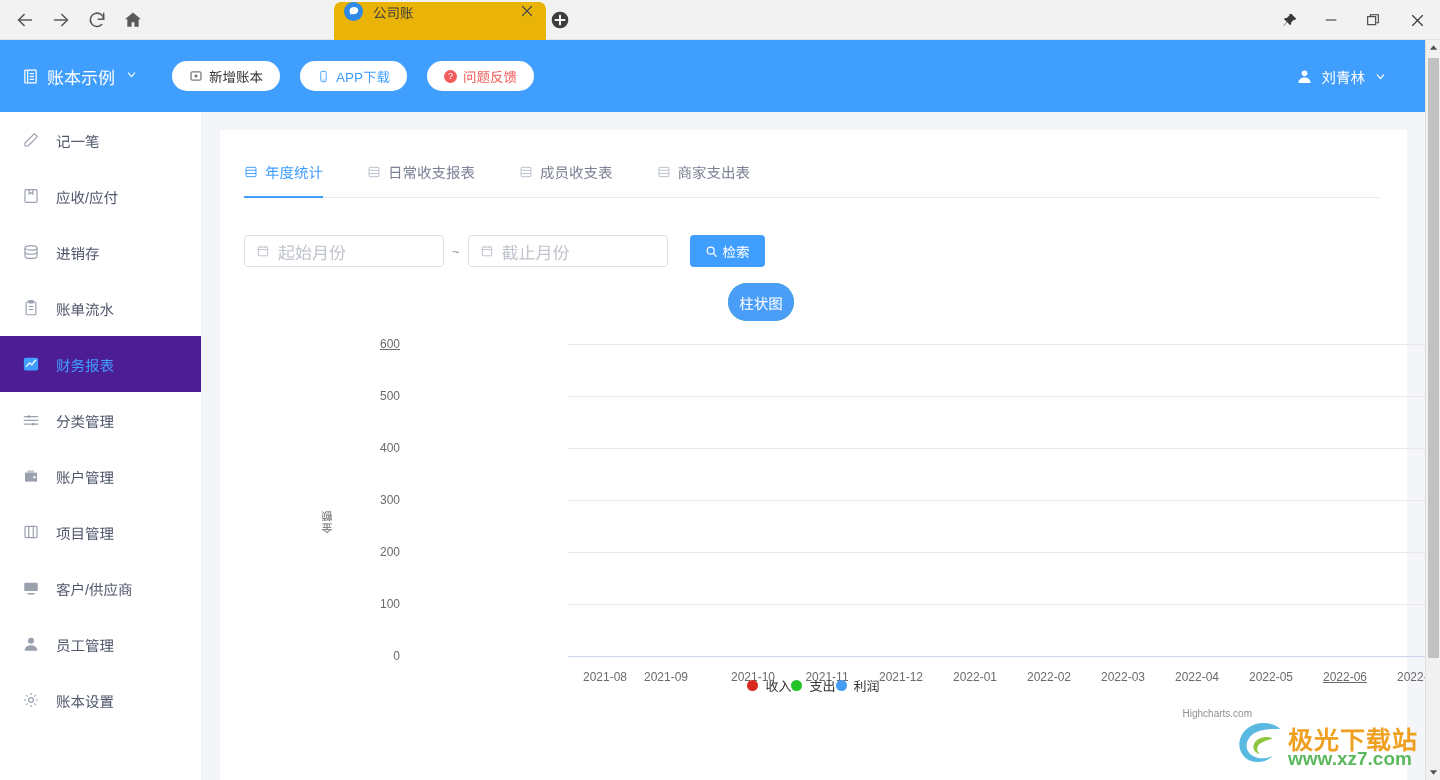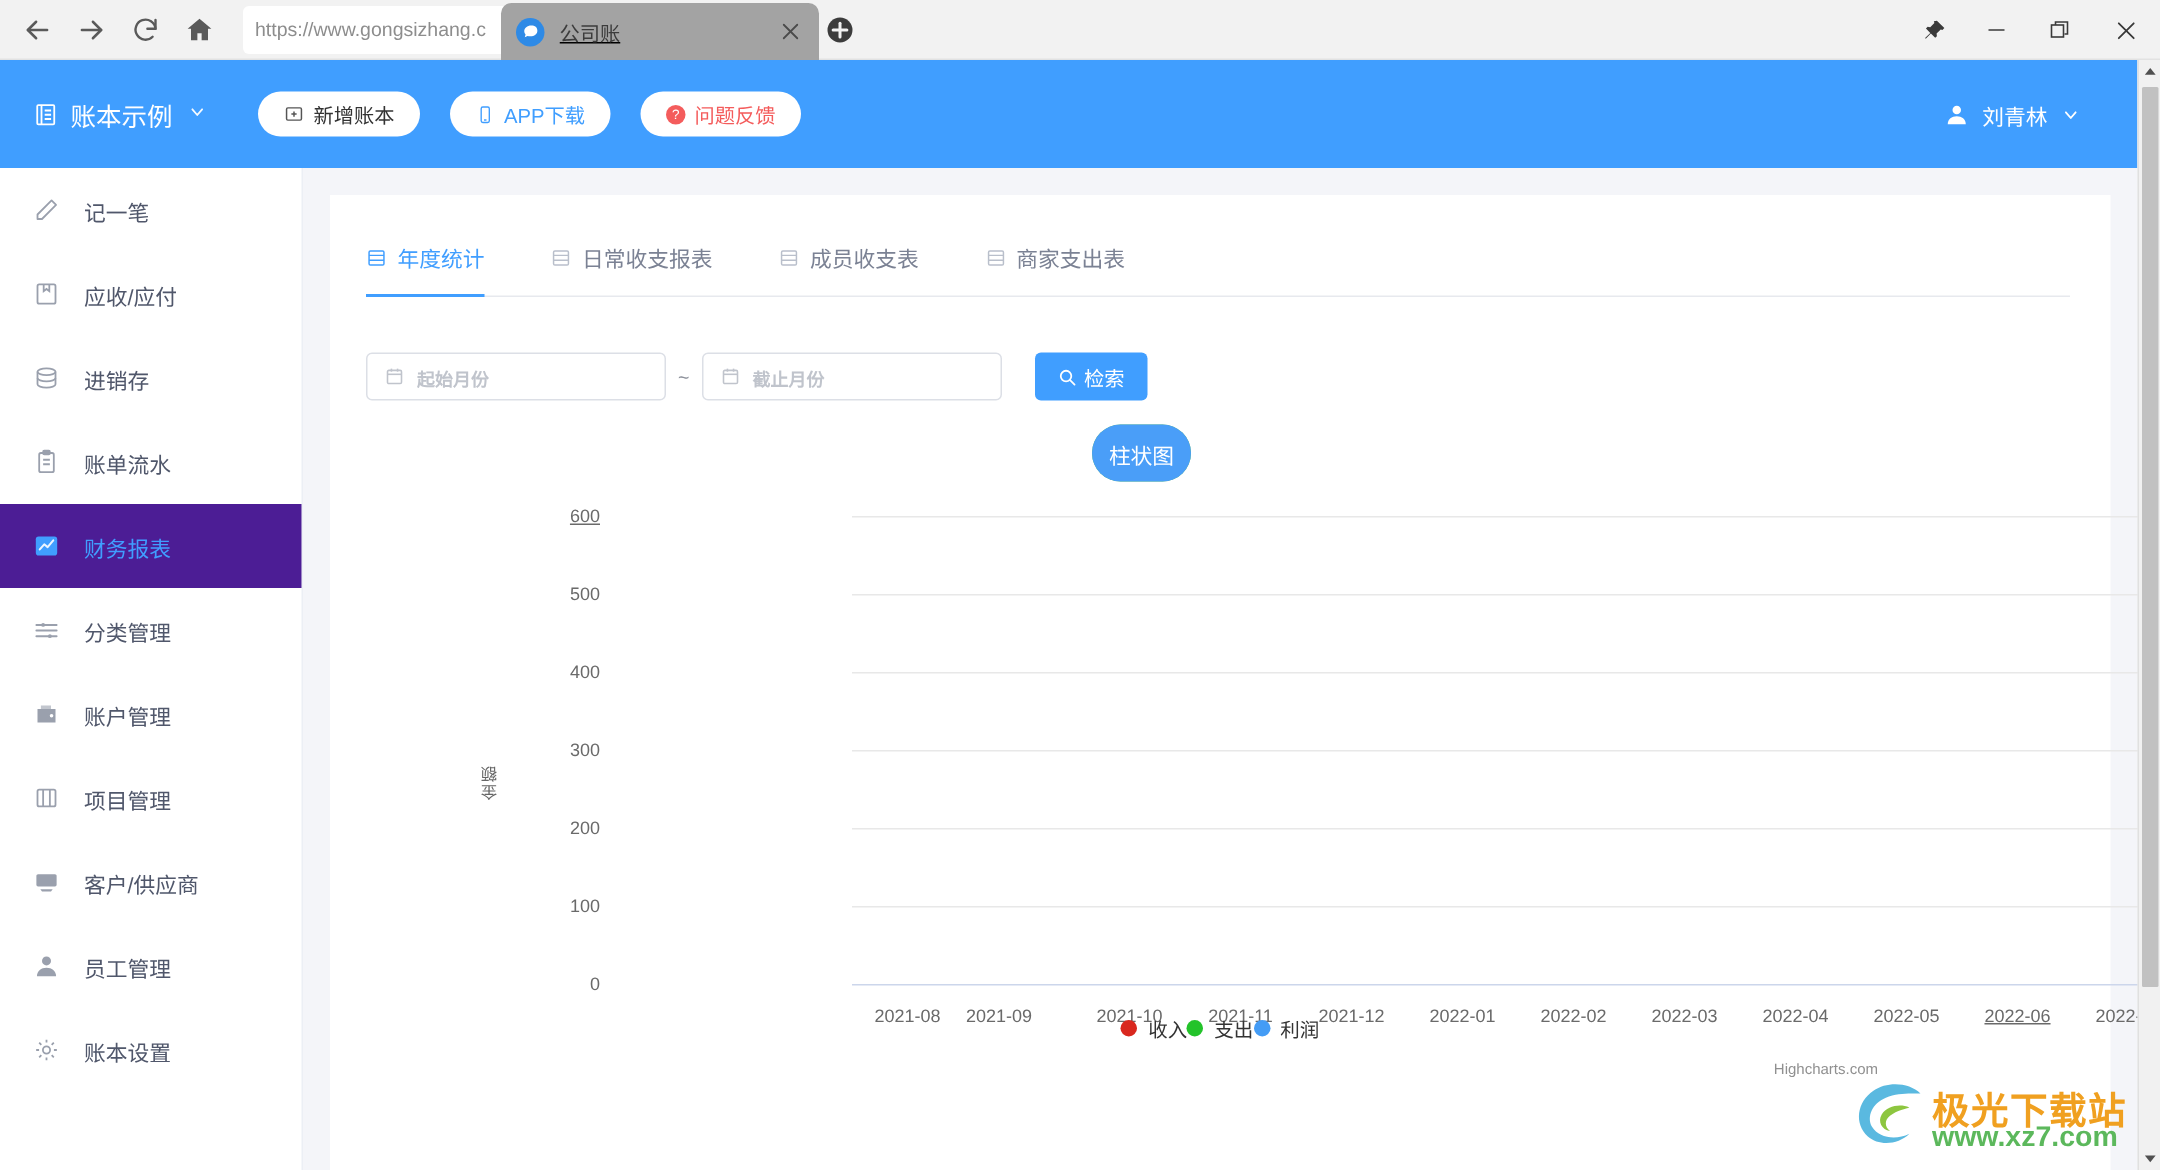--- a/index.html
+++ b/index.html
@@ -25,22 +25,22 @@
     margin-left: 12px; width: 184px; height: 32px; background: #fff;
     border-radius: 4px; display: flex; align-items: center;
     padding: 0 8px; overflow: hidden;
   }
   .url-text {
     font-size: 13px; color: #8d8d8d; white-space: nowrap;
     overflow: hidden; text-overflow: clip;
   }
   .tab {
     position: absolute; left: 334px; top: 2px; width: 212px; height: 38px;
-    background: #a3a3a3; border-radius: 7px 7px 0 0; display: flex;
-    align-items: center; padding: 0 10px; text-decoration: underline;
+    background: #eab308; border-radius: 7px 7px 0 0; display: flex;
+    padding: 0 10px;
   }
   .tab-favicon {
     width: 19px; height: 19px; border-radius: 50%;
     background: #2e8ae6; display: flex; align-items: center;
     justify-content: center; flex: none;
   }
   .tab-title {
     flex: 1; font-size: 13.5px; color: #3c3c3c; margin-left: 10px;
     white-space: nowrap; overflow: hidden;
   }
@@ -130,21 +130,21 @@
   }
   .tab-icn { width: 14px; height: 14px; color: #b9bfcb; flex: none; }
   .tab-item.active .tab-icn { color: #409eff; }
 
   
   .filters { position: absolute; left: 24px; top: 105px; display: flex; align-items: center; }
   .date-input {
     width: 200px; height: 32px; border: 1px solid #dcdfe6; border-radius: 4px;
     background: #fff; display: flex; align-items: center; gap: 8px; padding: 0 11px;
   }
-  .date-input .ph { font-size: 12px; color: #c0c4cc; font-weight: bold; }
+  .date-input .ph { font-size: 17px; color: #c0c4cc; }
   .date-input .cal { color: #c0c4cc; width: 14px; height: 14px; flex: none; }
   .tilde { margin: 0 8px; color: #8b8f99; font-size: 13px; }
   .search-btn {
     margin-left: 22px; height: 32px; padding: 0 15px; background: #409eff;
     color: #fff; border-radius: 4px; font-size: 13.5px; display: flex;
     align-items: center; gap: 5px;
   }
 
   
   .chart-btns {
@@ -236,23 +236,20 @@
       <svg width="20" height="20" viewBox="0 0 24 24" fill="none" stroke="currentColor" stroke-width="1.9" stroke-linecap="round">
           <path d="M20 11a8 8 0 1 0-2.3 6.4"></path>
           <polyline points="20 4 20 11 13.5 11" stroke-linejoin="round"></polyline>
         </svg>
     </div>
     <div class="nav-btn">
       <svg width="20" height="20" viewBox="0 0 24 24" fill="currentColor">
           <path d="M12 3 2.5 11h2.7v9.2h5.1v-5.6h3.4v5.6h5.1V11h2.7z"></path>
         </svg>
     </div>
-  </div>
-  <div class="url-box">
-    <span class="url-text">https://www.gongsizhang.c</span>
   </div>
   <div class="win-ctrls">
     <div class="win-btn">
       <svg width="17" height="17" viewBox="0 0 24 24" fill="currentColor">
           <path d="M14.5 2.5 21.5 9.5l-1.8 1.8-1.6-.5-3.9 3.9.3 2.4-1.6 1.6-4.1-4.1L4 19.5l-.6-.6 4.9-4.9-4.1-4.1L5.8 8.3l2.4.3 3.9-3.9-.5-1.6z"></path>
         </svg>
     </div>
     <div class="win-btn">
       <svg width="16" height="16" viewBox="0 0 24 24" stroke="currentColor" stroke-width="1.6">
           <line x1="4" y1="12" x2="20" y2="12"></line>

